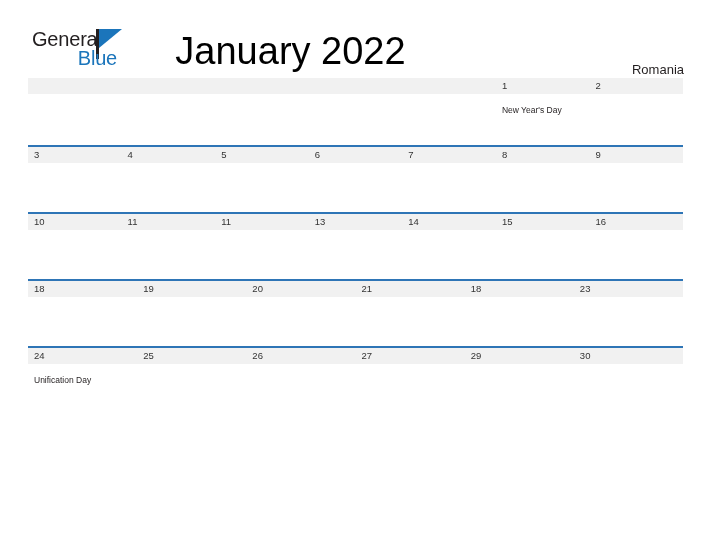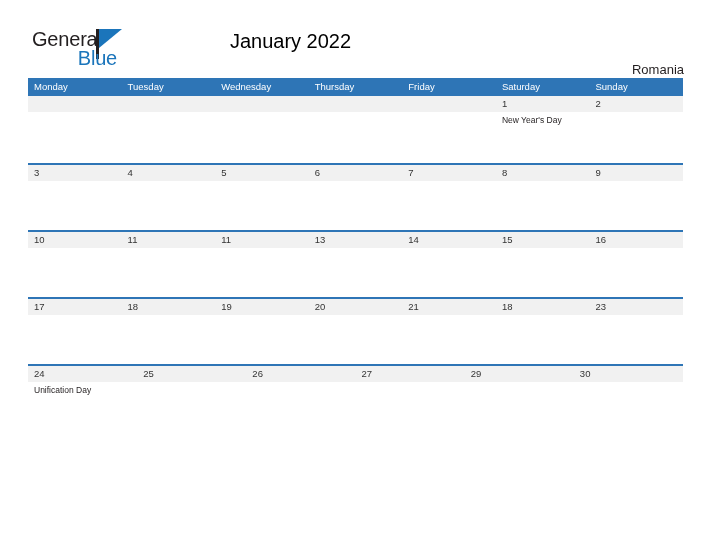--- a/index.html
+++ b/index.html
@@ -85,21 +85,21 @@
     border-left: 23px solid #1b75bb;
     border-bottom: 19px solid transparent;
   }
 
   .title {
     position: absolute;
     left: 0;
     top: 30px;
     width: 581px;
     text-align: center;
-    font-size: 20px;
+    font-size: 38px;
     font-weight: normal;
     color: #000000;
     letter-spacing: 0px;
   }
 
   .region {
     position: absolute;
     right: 28px;
     top: 62px;
     font-size: 13px;
@@ -170,21 +170,21 @@
     color: #333333;
     line-height: 16px;
     height: 16px;
     display: block;
   }
   .day-event {
     font-size: 8.5px;
     color: #231f20;
     line-height: 12px;
     display: block;
-    margin-top: 2px;
+    margin-top: 10px;
     white-space: nowrap;
   }
   .day-cell.empty .day-number {
     visibility: hidden;
   }
 </style>
 </head>
 <body>
 
 <div class="page">
@@ -199,29 +199,20 @@
       </span>
       <span class="logo-blue">Blue</span>
     </div>
 
     <div class="title">January 2022</div>
 
     <div class="region">Romania</div>
   </div>
 
   <div class="calendar">
-    <div class="weekday-row">
-        <div class="weekday-cell">Monday</div>
-        <div class="weekday-cell">Tuesday</div>
-        <div class="weekday-cell">Wednesday</div>
-        <div class="weekday-cell">Thursday</div>
-        <div class="weekday-cell">Friday</div>
-        <div class="weekday-cell">Saturday</div>
-        <div class="weekday-cell">Sunday</div>
-      </div>
     <div class="weeks">
         <div class="week-row first">
           <div class="band"></div>
           <div class="week-cells">
             <div class="day-cell empty">
               <span class="day-number"></span>
             </div>
             <div class="day-cell empty">
               <span class="day-number"></span>
             </div>
@@ -292,23 +283,20 @@
             </div>
             <div class="day-cell">
               <span class="day-number">16</span>
             </div>
           </div>
         </div>
         <div class="week-row">
           <div class="band"></div>
           <div class="week-cells">
             <div class="day-cell">
-              <span class="day-number">17</span>
-            </div>
-            <div class="day-cell">
               <span class="day-number">18</span>
             </div>
             <div class="day-cell">
               <span class="day-number">19</span>
             </div>
             <div class="day-cell">
               <span class="day-number">20</span>
             </div>
             <div class="day-cell">
               <span class="day-number">21</span>

